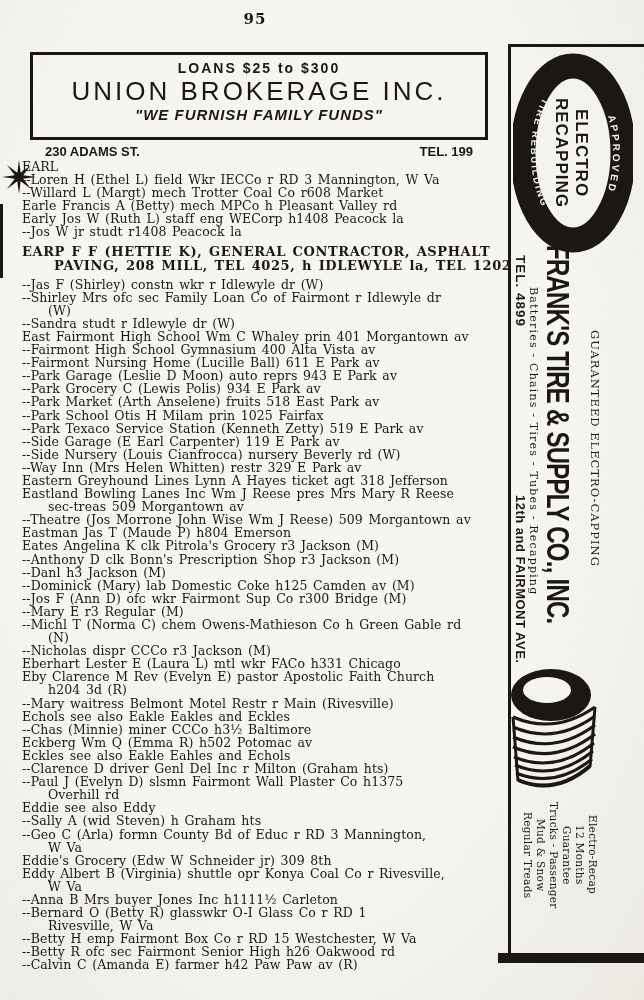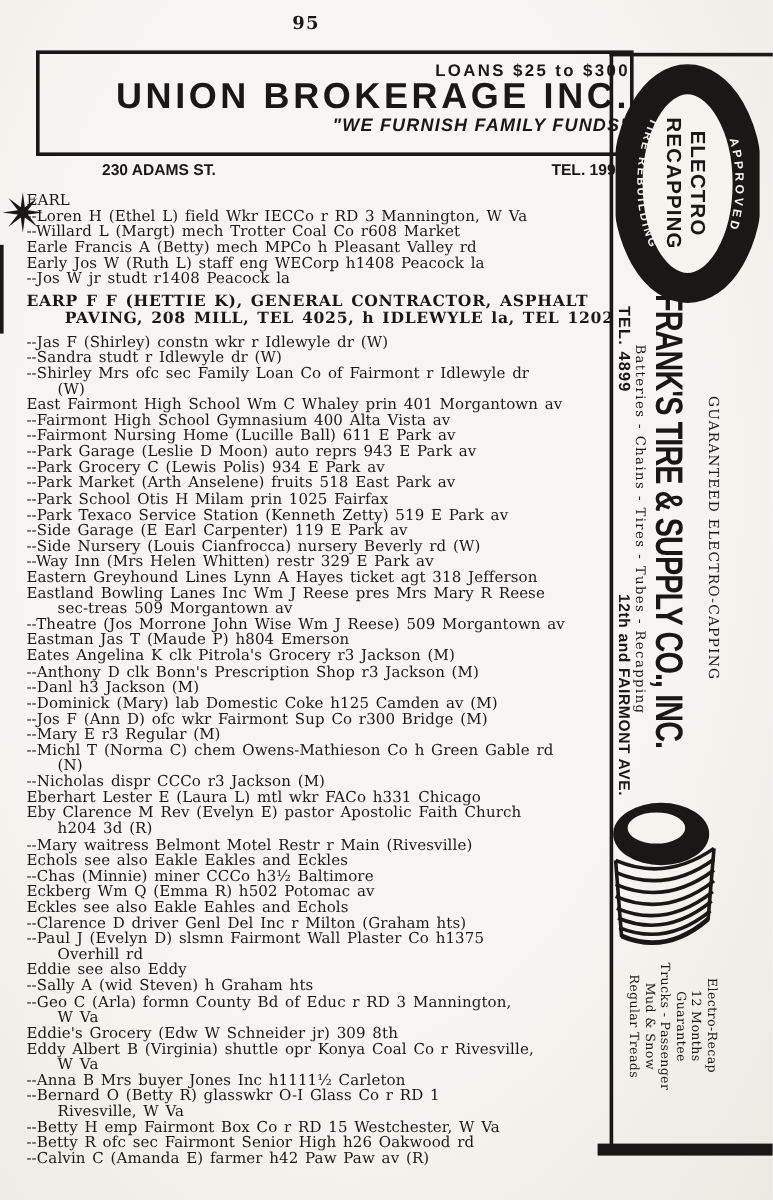--- a/index.html
+++ b/index.html
@@ -12,27 +12,26 @@
     background:radial-gradient(ellipse at 45% 40%, #f6f5f1 55%, #ebe9e2 100%);
     font-family:"DejaVu Serif", serif;color:var(--ink);
   }
   
   .page-number{
     position:absolute;top:10px;left:0;width:510px;text-align:center;
     font-size:15px;font-weight:bold;letter-spacing:1px;
   }
   
   .top-ad{
-    position:absolute;left:30px;top:42px;width:452px;height:82px;
-    border:3px solid var(--ink);text-align:right;
+    position:absolute;left:30px;top:52px;width:452px;height:82px;
+    border:3px solid var(--ink);text-align:center;
     font-family:"Liberation Sans", sans-serif;
-    padding-left:40px;
   }
   .ad-loans{font-size:14px;font-weight:bold;letter-spacing:2px;margin-top:5px;}
-  .ad-name{font-size:30px;font-weight:bold;letter-spacing:3px;line-height:28px;margin-top:1px;}
+  .ad-name{font-size:26px;font-weight:normal;letter-spacing:3px;line-height:28px;margin-top:1px;}
   .ad-slogan{font-size:15px;font-weight:bold;font-style:italic;letter-spacing:1px;margin-top:1px;}
   .ad-bottom{display:flex;justify-content:space-between;padding:0 12px;margin-top:21px;
     font-size:13px;font-weight:bold;}
   
   .listings{
     position:absolute;left:22px;top:160px;width:486px;
     font-size:12.5px;line-height:13.1px;word-spacing:1.5px;letter-spacing:0.1px;
   }
   .entry .line{white-space:nowrap;}
   .entry .cont{padding-left:26px;}
@@ -111,25 +110,25 @@
       <div class="line">--Jos W jr studt r1408 Peacock la</div>
     </div>
     <div class="entry bold">
       <div class="line">EARP F F (HETTIE K), GENERAL CONTRACTOR, ASPHALT</div>
       <div class="line cont">PAVING, 208 MILL, TEL 4025, h IDLEWYLE la, TEL 1202</div>
     </div>
     <div class="entry">
       <div class="line">--Jas F (Shirley) constn wkr r Idlewyle dr (W)</div>
     </div>
     <div class="entry">
-      <div class="line">--Sandra studt r Idlewyle dr (W)</div>
-    </div>
-    <div class="entry">
       <div class="line">--Shirley Mrs ofc sec Family Loan Co of Fairmont r Idlewyle dr</div>
       <div class="line cont">(W)</div>
+    </div>
+    <div class="entry">
+      <div class="line">--Sandra studt r Idlewyle dr (W)</div>
     </div>
     <div class="entry">
       <div class="line">East Fairmont High School Wm C Whaley prin 401 Morgantown av</div>
     </div>
     <div class="entry">
       <div class="line">--Fairmont High School Gymnasium 400 Alta Vista av</div>
     </div>
     <div class="entry">
       <div class="line">--Fairmont Nursing Home (Lucille Ball) 611 E Park av</div>
     </div>

